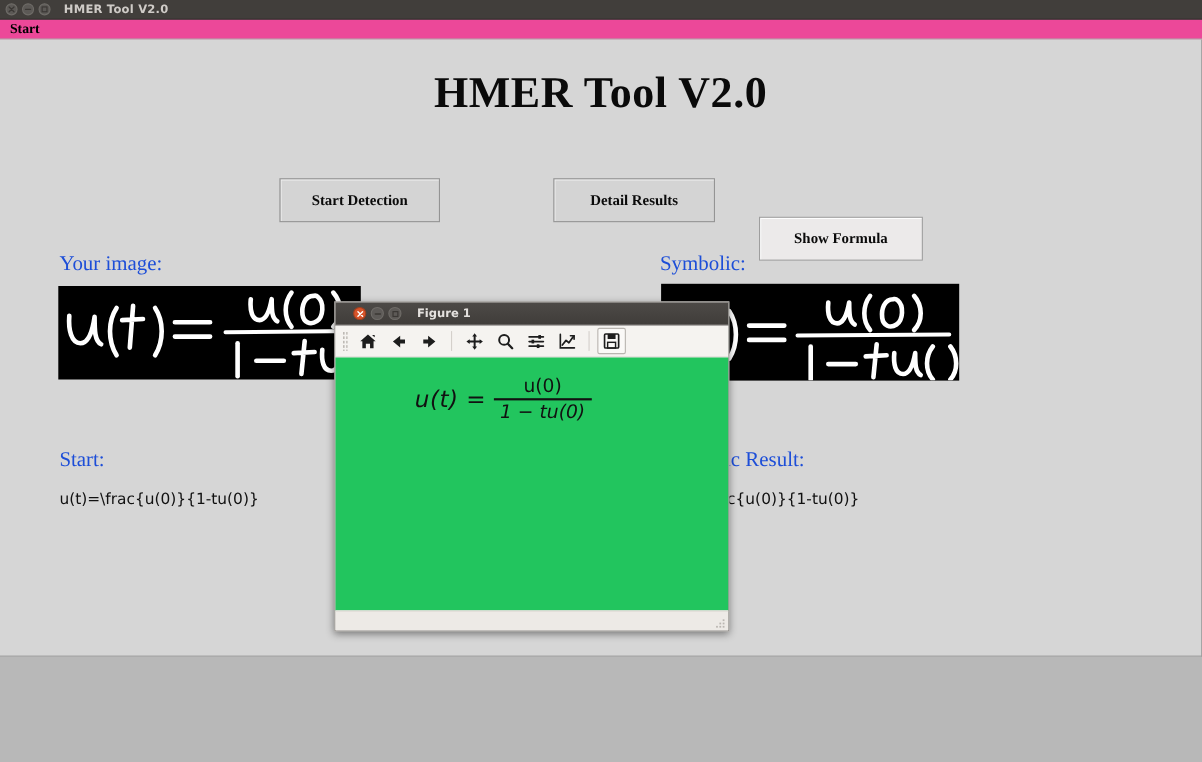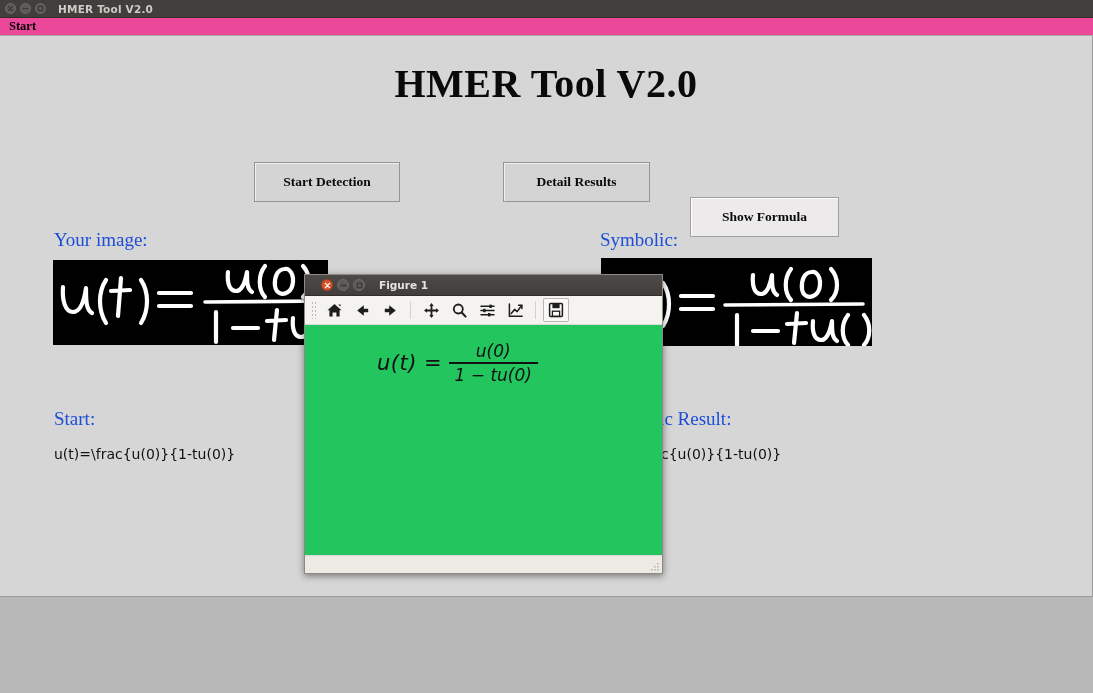--- a/index.html
+++ b/index.html
@@ -241,21 +241,21 @@
     font-size: 21px;
   }
   .math-lhs { font-style: italic; letter-spacing: .5px; }
   .math-eq  { margin: 0 7px; font-style: normal; }
   .math-frac {
     display: inline-flex;
     flex-direction: column;
     align-items: center;
     font-size: 17px;
   }
-  .math-num { font-style: italic; padding: 0 6px 1px 6px; }
+  .math-num { padding: 0 6px 1px 6px; }
   .math-den { font-style: italic; padding: 1px 6px 0 6px; }
   .math-bar { width: 100%; height: 1.6px; background: #111; }
 </style>
 </head>
 <body>
 
 <div id="app-window">
 
   <div class="titlebar">
     <div class="wctrls">

